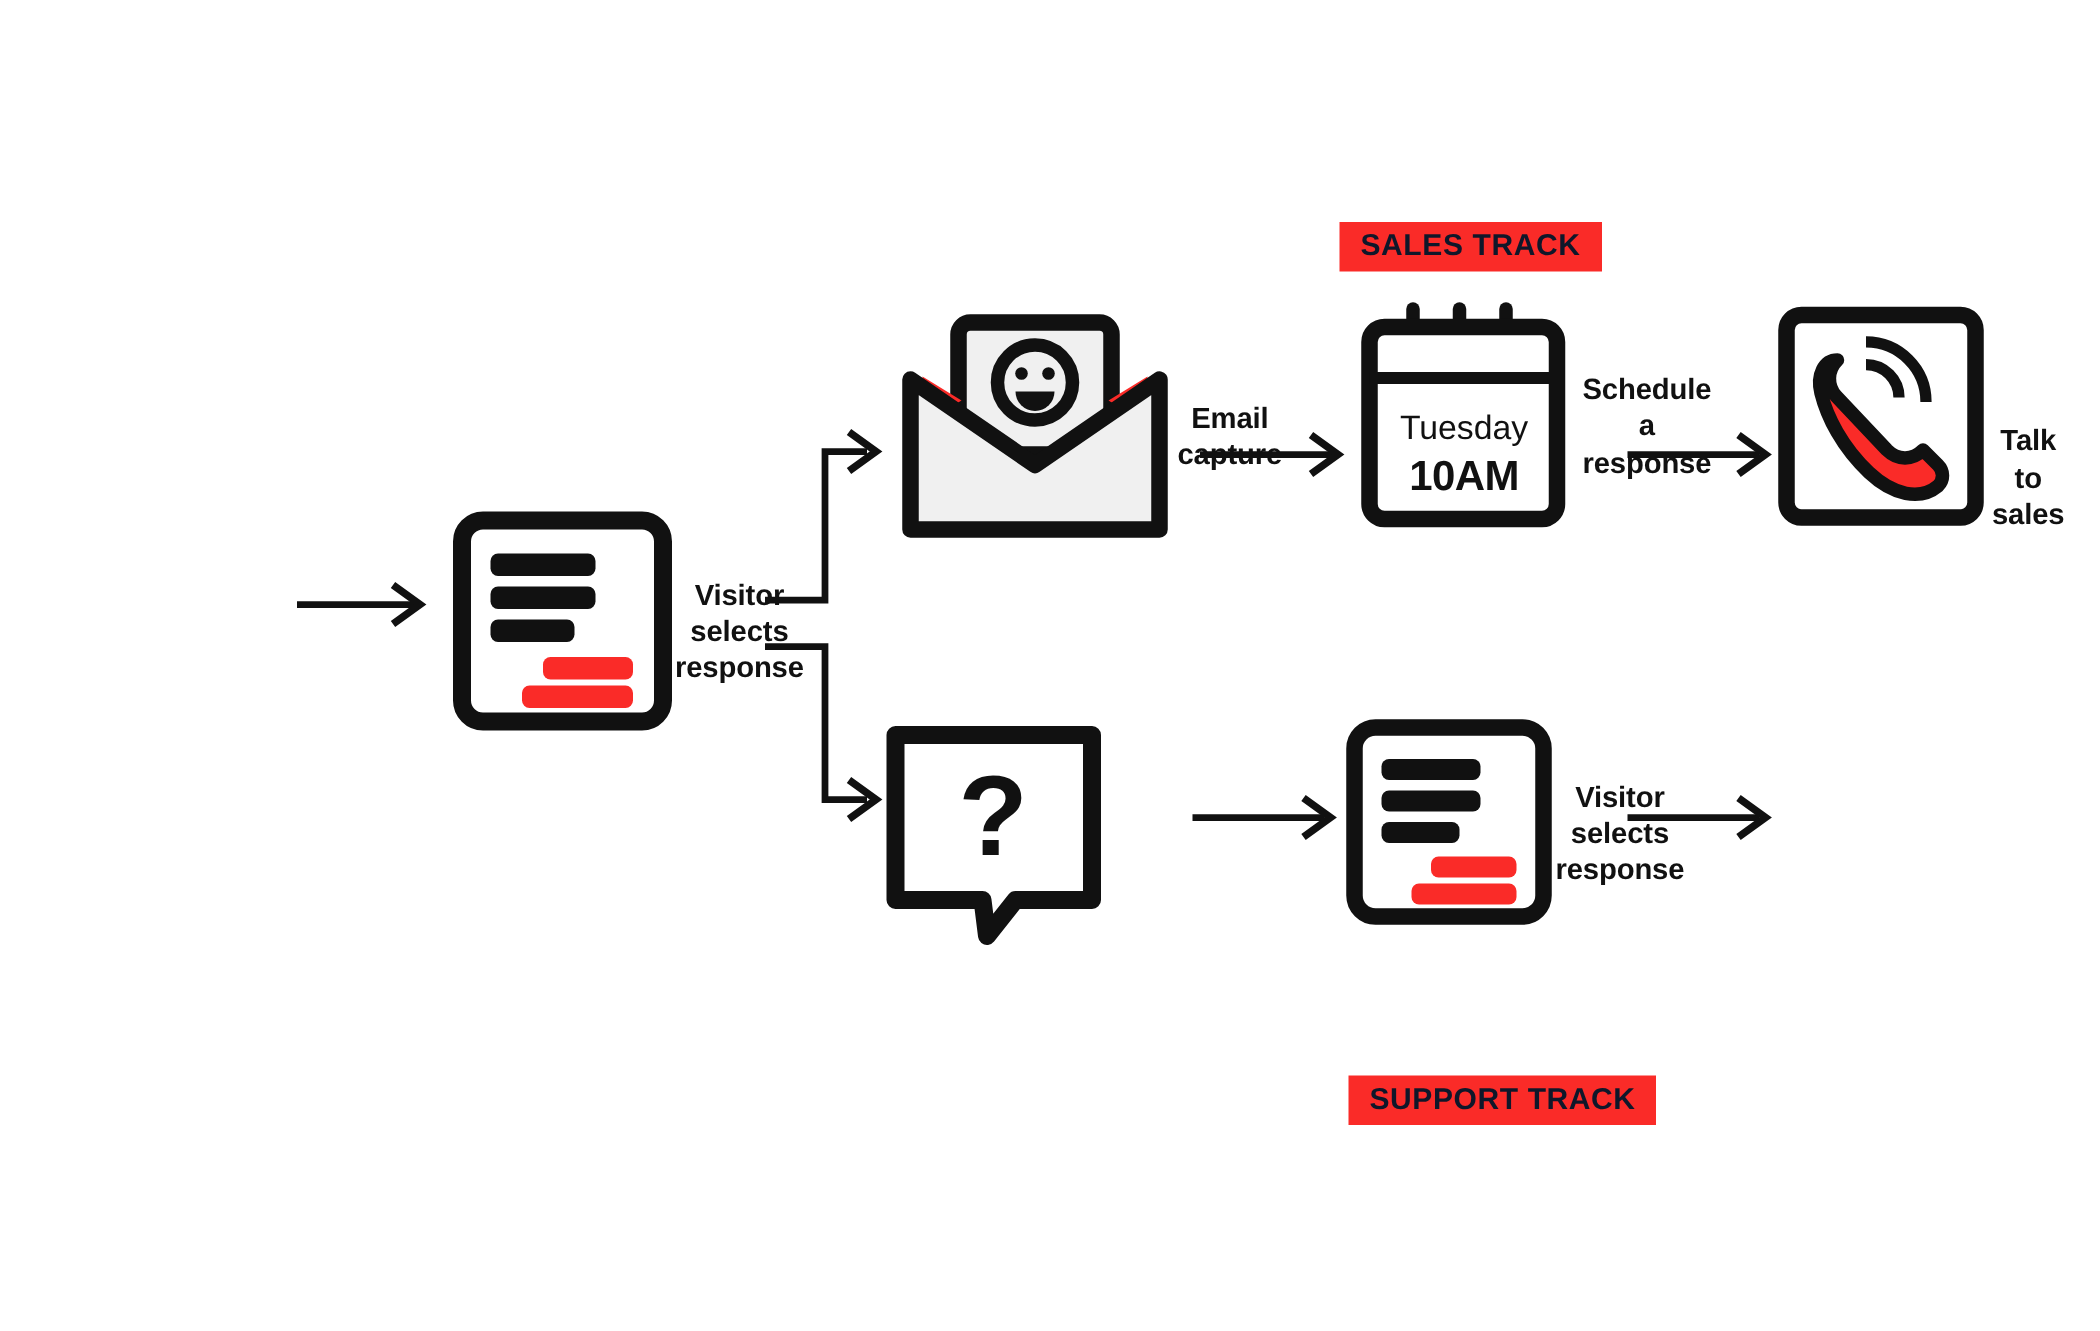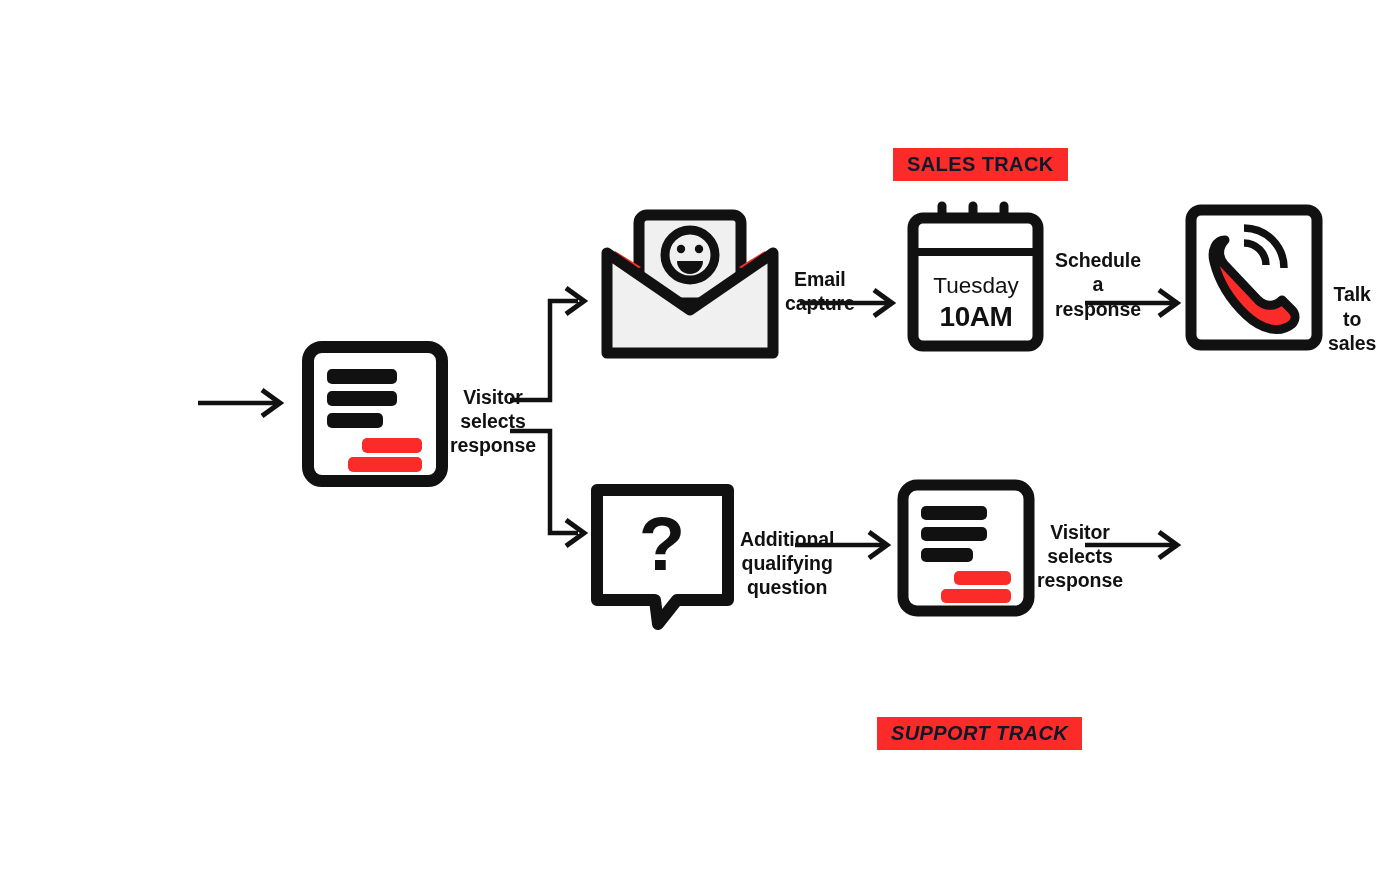--- a/index.html
+++ b/index.html
@@ -52,21 +52,21 @@
   svg { display: block; overflow: visible; }
   .connector { position: absolute; }
 </style>
 </head>
 <body>
 
 <div id="canvas">
 
   <div class="track-badge" style="left:893px; top:148px;">SALES TRACK</div>
 
-  <div class="track-badge" style="left:877px; top:717px;font-style:italic;">SUPPORT TRACK</div>
+  <div class="track-badge" style="left:899px; top:717px;">SUPPORT TRACK</div>
 
 
   <div class="connector" style="left:198px; top:388px;">
     <svg width="90" height="30" viewBox="0 0 90 30">
       <line x1="0" y1="15" x2="78" y2="15" stroke="#111111" stroke-width="4.5"></line>
       <polyline points="64,2 82,15 64,28" fill="none" stroke="#111111" stroke-width="5" stroke-linejoin="miter" stroke-linecap="butt"></polyline>
     </svg>
   </div>
 
   <div class="node" style="left:300px; top:340px; width:190px;">
@@ -173,22 +173,20 @@
     <div class="node-label">Talk to sales</div>
   </div>
 
   <div class="node" style="left:585px; top:480px; width:210px;">
     <div class="node-art">
       <svg width="155" height="152" viewBox="0 0 155 152" aria-hidden="true">
         <path d="M12 10 H143 V120 H92 L73 144 L70 120 H12 Z" fill="#ffffff" stroke="#111111" stroke-width="12" stroke-linejoin="round" stroke-linecap="round"></path>
         <text x="77" y="70" text-anchor="middle" dominant-baseline="middle" font-family="Liberation Sans, sans-serif" font-size="76" font-weight="bold" fill="#111111">?</text>
       </svg>
     </div>
-    <div class="node-label">Additional
-qualifying question</div>
   </div>
 
   <div class="connector" style="left:795px; top:530px;">
     <svg width="100" height="30" viewBox="0 0 100 30">
       <line x1="0" y1="15" x2="88" y2="15" stroke="#111111" stroke-width="4.5"></line>
       <polyline points="74,2 92,15 74,28" fill="none" stroke="#111111" stroke-width="5" stroke-linejoin="miter" stroke-linecap="butt"></polyline>
     </svg>
   </div>
 
   <div class="node" style="left:895px; top:478px; width:180px;">

